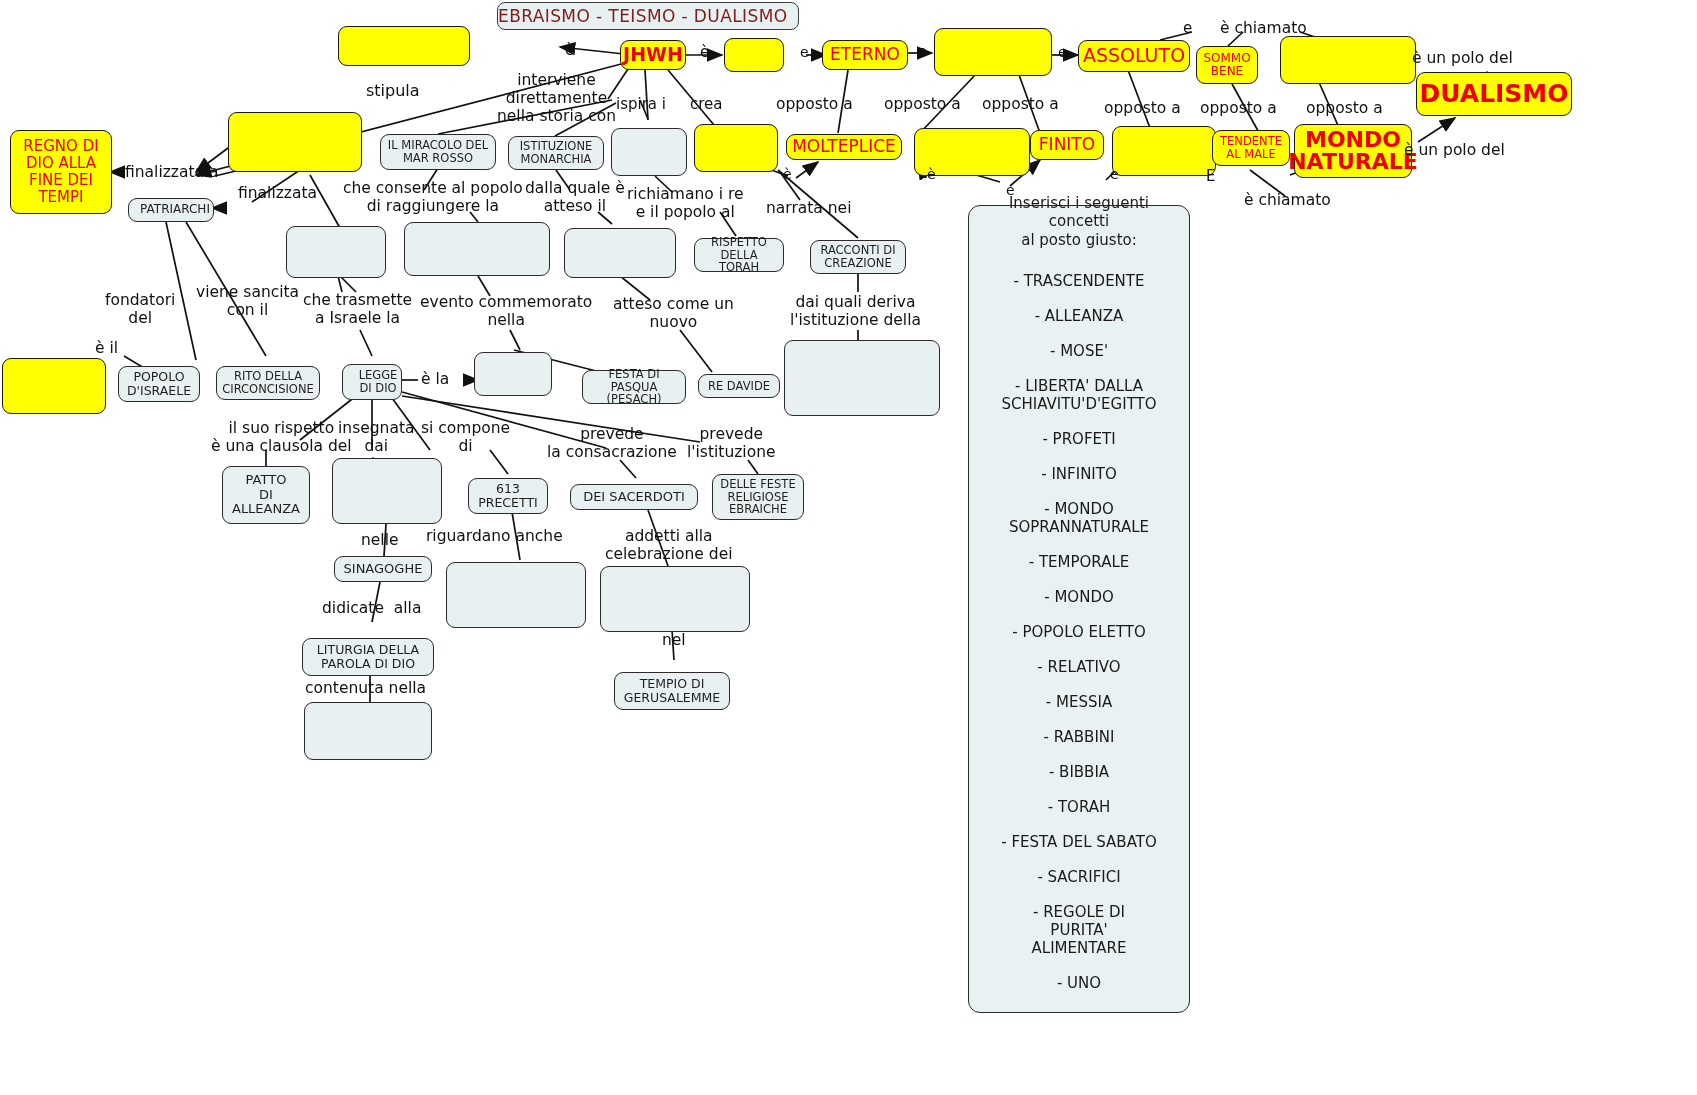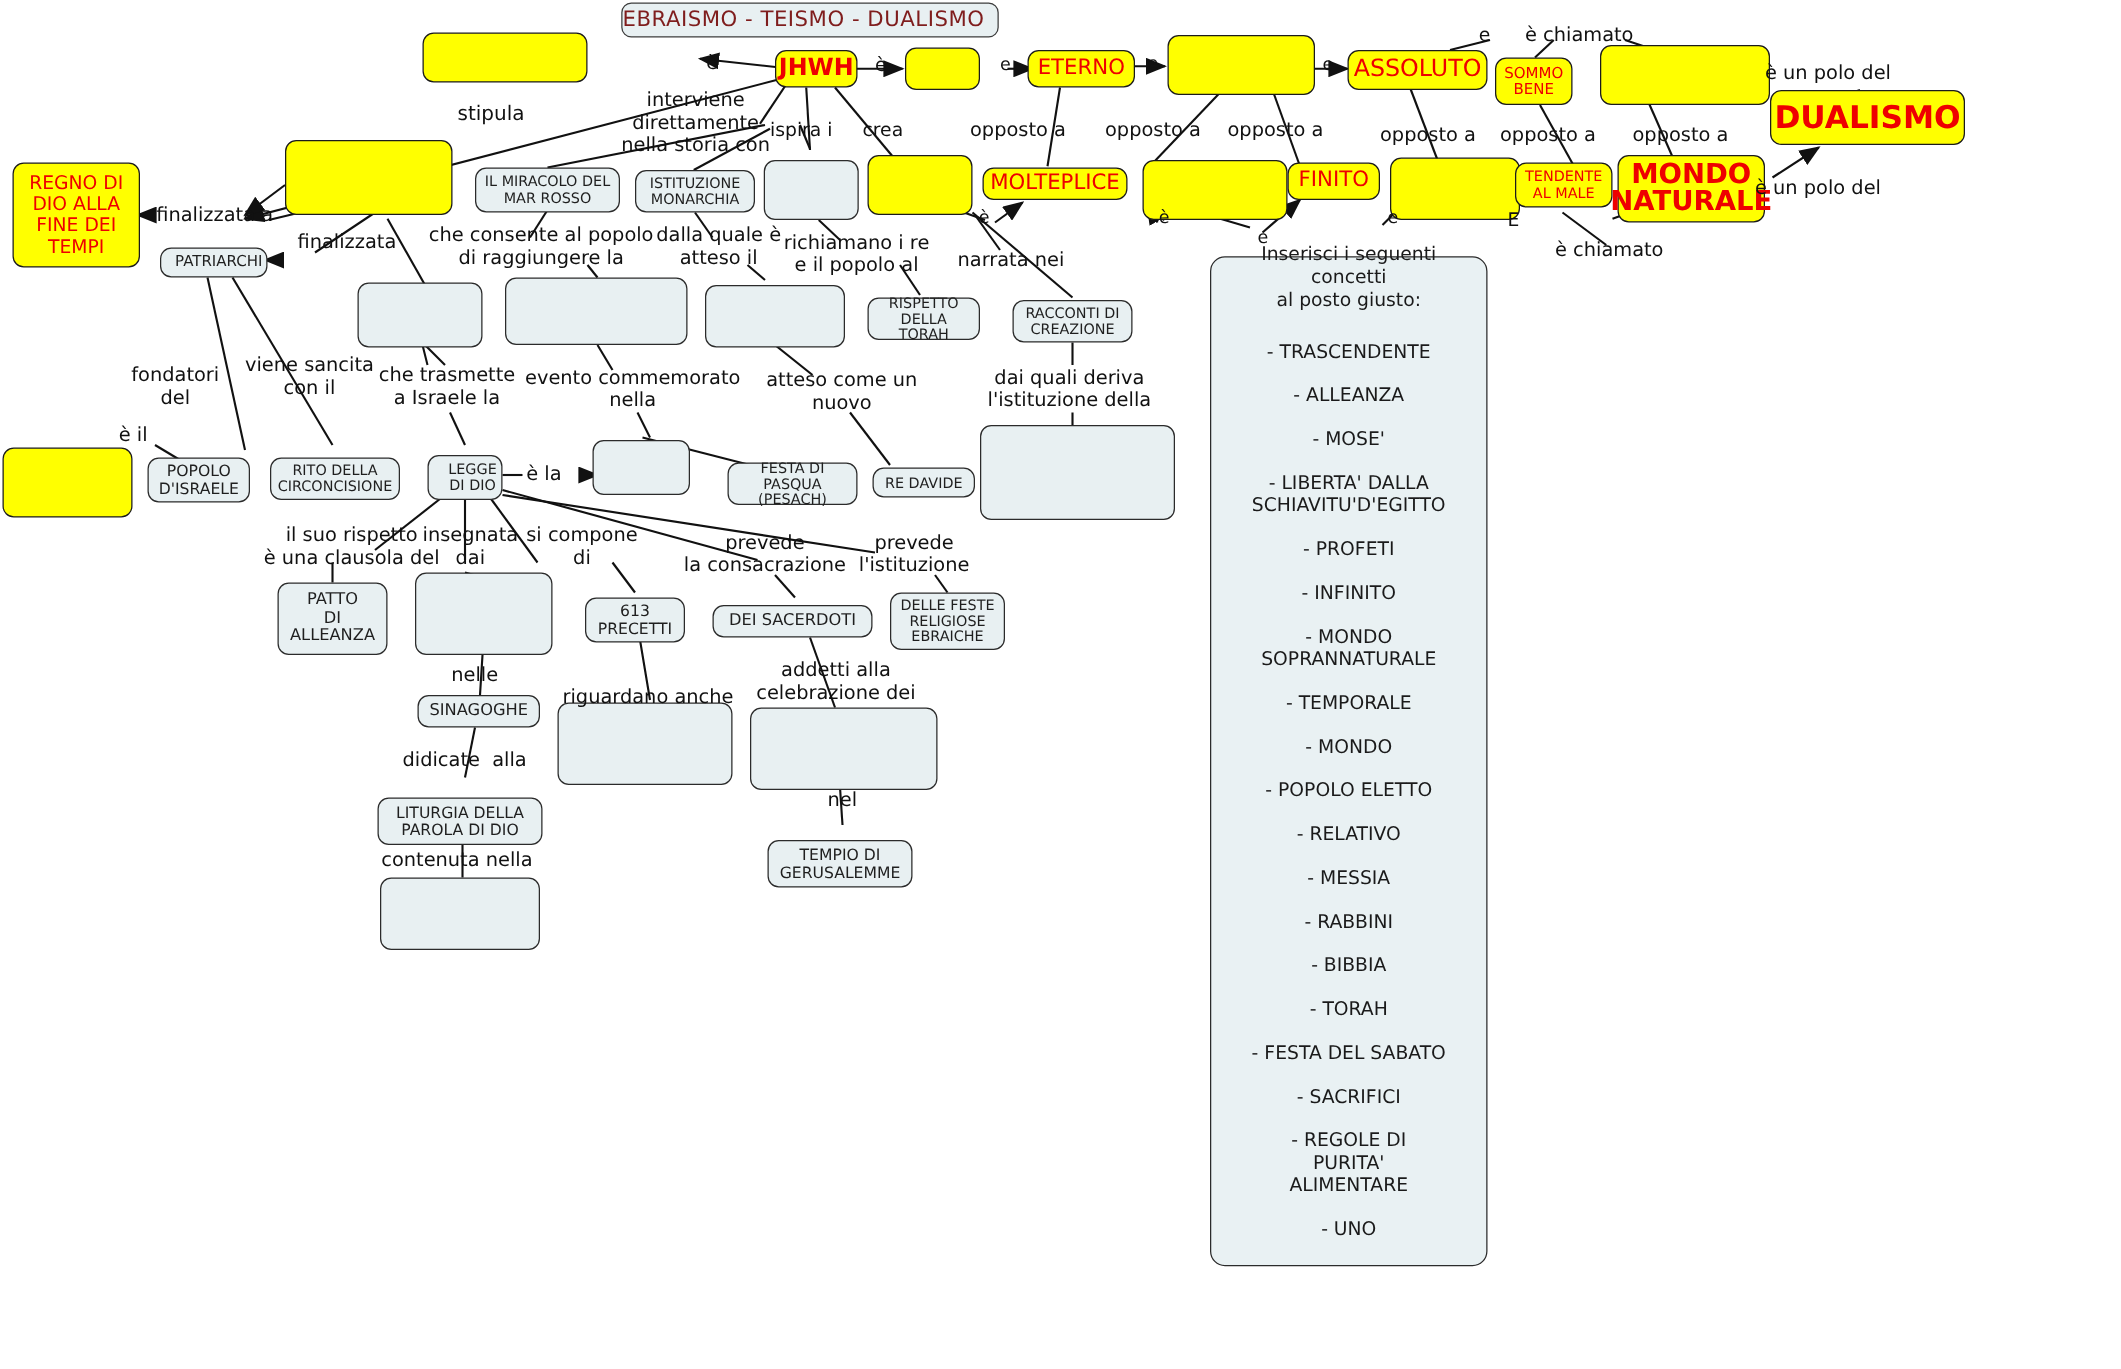--- a/index.html
+++ b/index.html
@@ -411,21 +411,21 @@
 è una clausola del</div>
   <div class="lbl" style="left:338px;top:420px;font-size:15.5px;white-space:pre-line;text-align:center;">insegnata
 dai</div>
   <div class="lbl" style="left:421px;top:420px;font-size:15.5px;white-space:pre-line;text-align:center;">si compone
 di</div>
   <div class="lbl" style="left:421px;top:371px;font-size:15.5px;">è la</div>
   <div class="lbl" style="left:547px;top:426px;font-size:15.5px;white-space:pre-line;text-align:center;">prevede
 la consacrazione</div>
   <div class="lbl" style="left:687px;top:426px;font-size:15.5px;white-space:pre-line;text-align:center;">prevede
 l'istituzione</div>
-  <div class="lbl" style="left:450px;top:528px;font-size:15.5px;margin-top:21px;">riguardano anche</div>
+  <div class="lbl" style="left:426px;top:528px;font-size:15.5px;">riguardano anche</div>
   <div class="lbl" style="left:605px;top:528px;font-size:15.5px;white-space:pre-line;text-align:center;">addetti alla
 celebrazione dei</div>
   <div class="lbl" style="left:361px;top:532px;font-size:15.5px;">nelle</div>
   <div class="lbl" style="left:322px;top:600px;font-size:15.5px;">didicate  alla</div>
   <div class="lbl" style="left:305px;top:680px;font-size:15.5px;">contenuta nella</div>
   <div class="lbl" style="left:662px;top:632px;font-size:15.5px;">nel</div>
 
   <div class="legend" style="left:968px;top:205px;width:222px;height:808px;">
     <div class="intro" style="white-space:pre-line;">Inserisci i seguenti concetti
 al posto giusto:</div>

